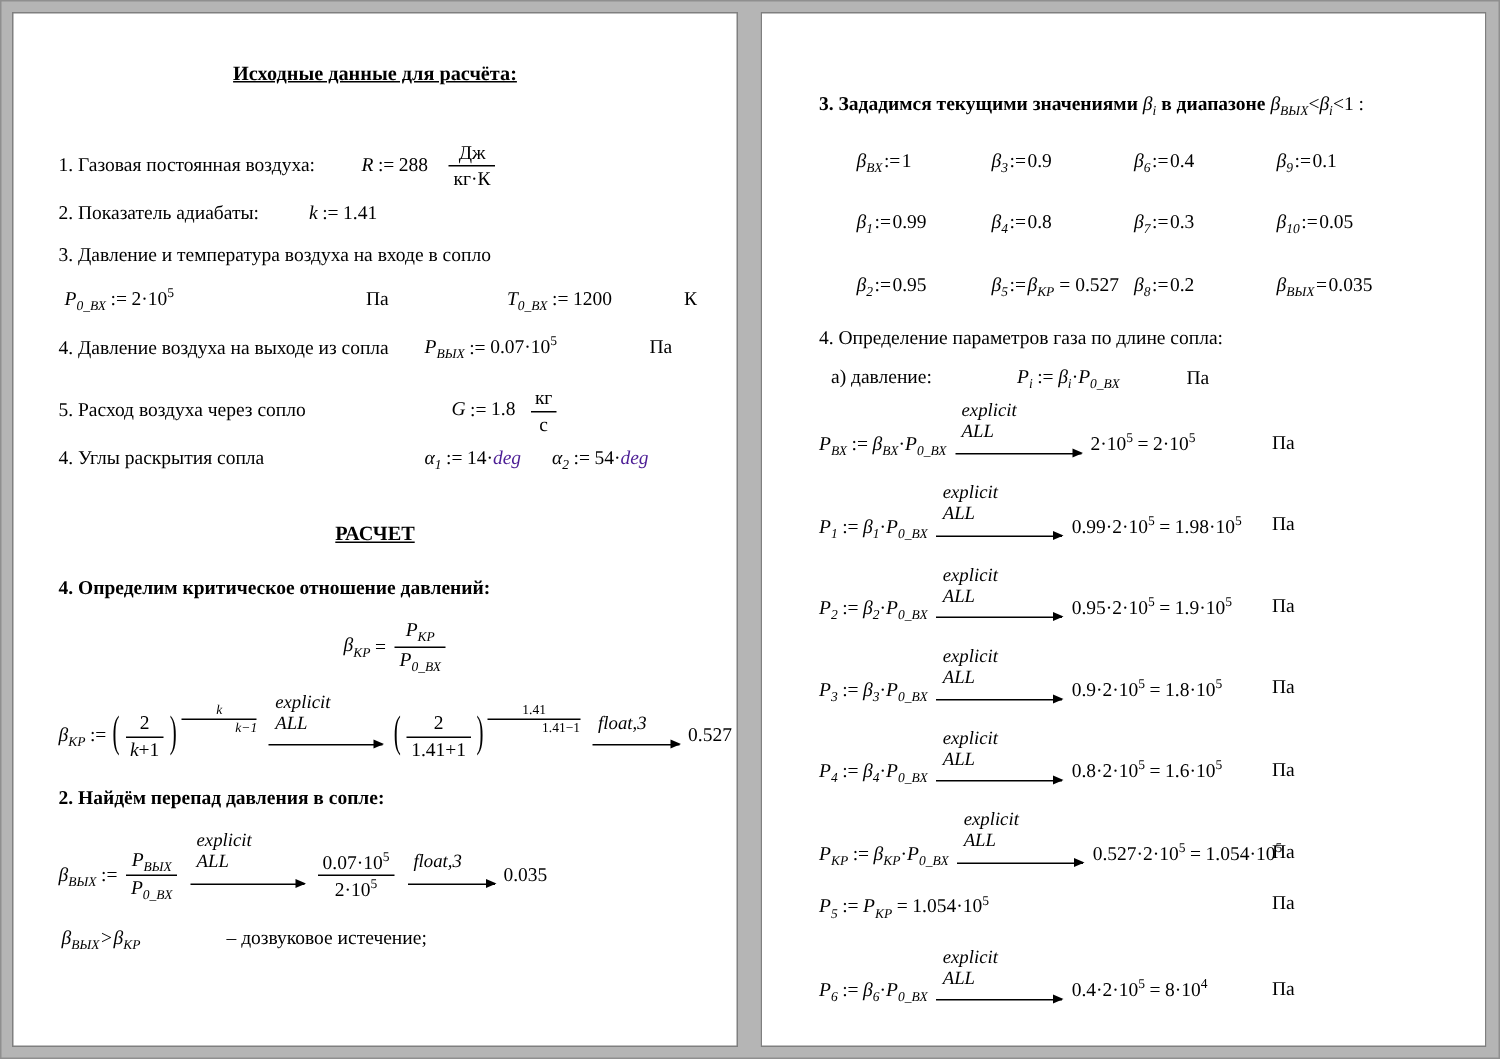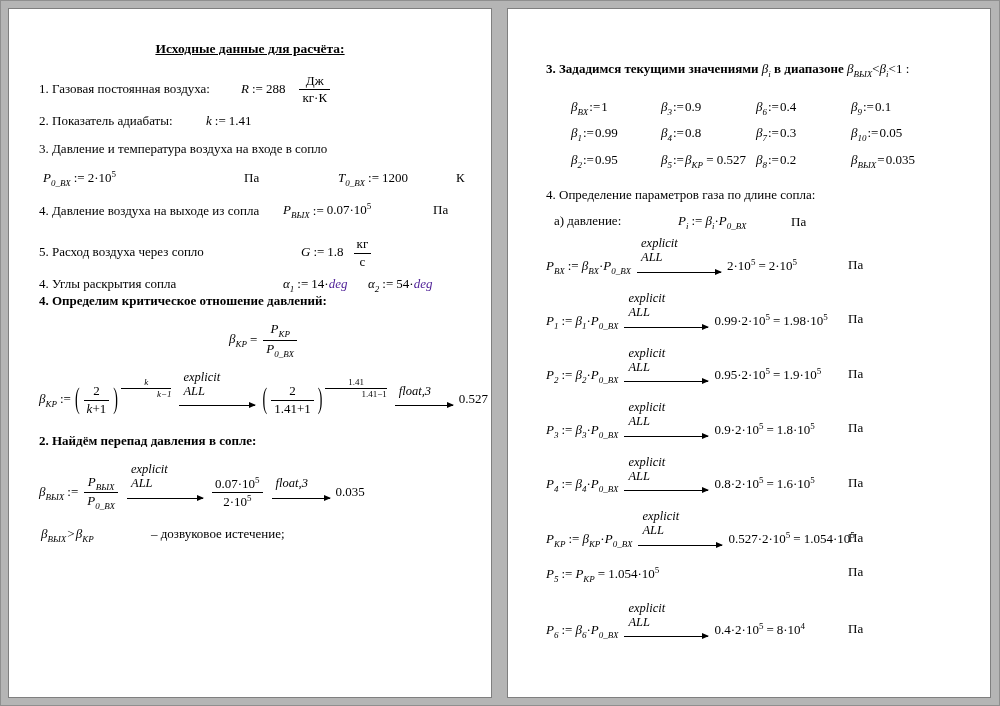--- a/index.html
+++ b/index.html
@@ -1,21 +1,21 @@
 <!DOCTYPE html>
 <html><head>
 <meta charset="utf-8">
 <style>
   *{box-sizing:border-box;margin:0;padding:0;}
   body{width:1000px;height:706px;background:#b5b5b5;font-family:"Liberation Serif","DejaVu Serif",serif;font-size:13px;color:#000;overflow:hidden;}
   .desktop{position:relative;width:1000px;height:706px;background:#b5b5b5;box-shadow:inset 0 0 0 1px #8f8f8f;overflow:hidden;}
   .page{position:absolute;top:8px;width:484px;height:690px;background:#fff;border:1px solid #7f7f7f;padding:26px 30px;overflow:hidden;}
   .page-left{left:8px;}
   .page-right{left:507px;}
-  .doc-title{text-align:center;font-weight:bold;text-decoration:underline;font-size:13.5px;margin:6px 0 16px;}
+  .doc-title{text-align:center;font-weight:bold;text-decoration:underline;font-size:13.5px;margin:6px 0 37px;}
   .calc-title{text-align:center;font-weight:bold;text-decoration:underline;font-size:13.5px;margin:34px 0 20px;}
   .row{white-space:nowrap;}
   .cell{display:inline-block;}
   .v{font-style:italic;}
   sub{font-size:9px;}
   sup{font-size:9px;}
   .op{margin:0 3px;}
   .opn{margin:0 1px;}
   .deg{font-style:italic;color:#4c1d95;}
   .bold{font-weight:bold;}
@@ -34,21 +34,21 @@
   .m-arrow .shaft::after{content:"";position:absolute;right:-1px;top:-4px;border-left:7px solid #000;border-top:3.5px solid transparent;border-bottom:3.5px solid transparent;}
   .m-arrow.w76{width:76px;}
   .m-arrow.single{width:58px;height:24px;}
   .s-heading{font-weight:bold;margin:0 0 12px;}
   .s2-heading{font-weight:bold;margin:16px 0 12px;}
   .s3-heading{font-weight:bold;margin:26px 0 20px 8px;}
   .s4-heading{font-weight:normal;margin:0 0 10px 8px;}
   .def-row{margin:0 0 8px 190px;}
   .cond{margin:6px 0 16px 2px;}
   .cond2{margin:0 0 0 2px;}
-  .beta-grid{display:grid;grid-template-columns:90px 95px 95px auto;row-gap:9px;margin:0 0 18px 33px;white-space:nowrap;}
+  .beta-grid{display:grid;grid-template-columns:90px 95px 95px auto;row-gap:24px;margin:0 0 18px 33px;white-space:nowrap;}
   .eq-row{position:relative;margin:0 0 14px 8px;white-space:nowrap;}
   .eq-row .unit{position:absolute;left:302px;bottom:3px;}
   .eq5-row{margin:16px 0 16px 8px;}
   .arow{position:relative;margin:0 0 4px 16px;white-space:nowrap;}
   .arow .unit{position:absolute;left:237px;bottom:1px;}
   .w85{width:85px}.w94{width:94px}.w110{width:110px}.w118{width:118px}.w124{width:124px}.w150{width:150px}.w167{width:167px}.w201{width:201px}.w202{width:202px}.w244{width:244px}.w262{width:262px}
   .ml4{margin-left:4px}.ml10{margin-left:10px}.ml14{margin-left:14px}
   .mb6{margin-bottom:6px}.mb8{margin-bottom:8px}.mb12{margin-bottom:12px}.mb14{margin-bottom:14px}.mb16{margin-bottom:16px}
 </style>
 </head>
@@ -66,20 +66,21 @@
     <div class="row mb12"><span>3. Давление и температура воздуха на входе в сопло</span></div>
 
     <div class="row mb14"><span class="cell w201 ml4"><span class="v">P</span><sub class="v">0_ВХ</sub><span class="op">:=</span><span>2·10</span><sup>5</sup></span><span class="cell w94">Па</span><span class="cell w118"><span class="v">T</span><sub class="v">0_ВХ</sub><span class="op">:=</span><span>1200</span></span><span>К</span></div>
 
     <div class="row mb16"><span class="cell w244">4. Давление воздуха на выходе из сопла</span><span class="cell w150"><span class="v">P</span><sub class="v">ВЫХ</sub><span class="op">:=</span><span>0.07·10</span><sup>5</sup></span><span>Па</span></div>
 
     <div class="row mb6"><span class="cell w262">5. Расход воздуха через сопло</span><span class="v">G</span><span class="op">:=</span><span>1.8</span><span class="frac ml10"><span class="fnum">кг</span><span class="fden">с</span></span></div>
 
     <div class="row"><span class="cell w244">4. Углы раскрытия сопла</span><span class="cell w85"><span class="v">α</span><sub class="v">1</sub><span class="op">:=</span><span>14·</span><span class="deg">deg</span></span><span><span class="v">α</span><sub class="v">2</sub><span class="op">:=</span><span>54·</span><span class="deg">deg</span></span></div>
 
+    <div class="calc-title">РАСЧЕТ</div>
 
     <div class="s-heading">4. Определим критическое отношение давлений:</div>
 
     <div class="def-row row"><span class="v">β</span><sub class="v">КР</sub><span class="op">=</span><span class="frac"><span class="fnum"><span class="v">P</span><sub class="v">КР</sub></span><span class="fden"><span class="v">P</span><sub class="v">0_ВХ</sub></span></span></div>
 
     <div class="row mb8"><span class="v">β</span><sub class="v">КР</sub><span class="op">:=</span><span class="bigparen">(</span><span class="frac"><span class="fnum">2</span><span class="fden"><span class="v">k</span><span>+1</span></span></span><span class="bigparen">)</span><span class="supfrac"><span class="sfn v">k</span><span class="sfd v">k−1</span></span><span class="m-arrow w76"><span class="al1">explicit</span><span class="al2">ALL</span><span class="shaft"></span></span><span class="bigparen">(</span><span class="frac"><span class="fnum">2</span><span class="fden">1.41+1</span></span><span class="bigparen">)</span><span class="supfrac"><span class="sfn">1.41</span><span class="sfd">1.41−1</span></span><span class="m-arrow single"><span class="al2">float,3</span><span class="shaft"></span></span><span>0.527</span></div>
 
     <div class="s2-heading">2. Найдём перепад давления в сопле:</div>
 
     <div class="row mb14"><span class="v">β</span><sub class="v">ВЫХ</sub><span class="op">:=</span><span class="frac"><span class="fnum"><span class="v">P</span><sub class="v">ВЫХ</sub></span><span class="fden"><span class="v">P</span><sub class="v">0_ВХ</sub></span></span><span class="m-arrow w76"><span class="al1">explicit</span><span class="al2">ALL</span><span class="shaft"></span></span><span class="frac"><span class="fnum"><span>0.07·10</span><sup>5</sup></span><span class="fden"><span>2·10</span><sup>5</sup></span></span><span class="m-arrow single"><span class="al2">float,3</span><span class="shaft"></span></span><span>0.035</span></div>

